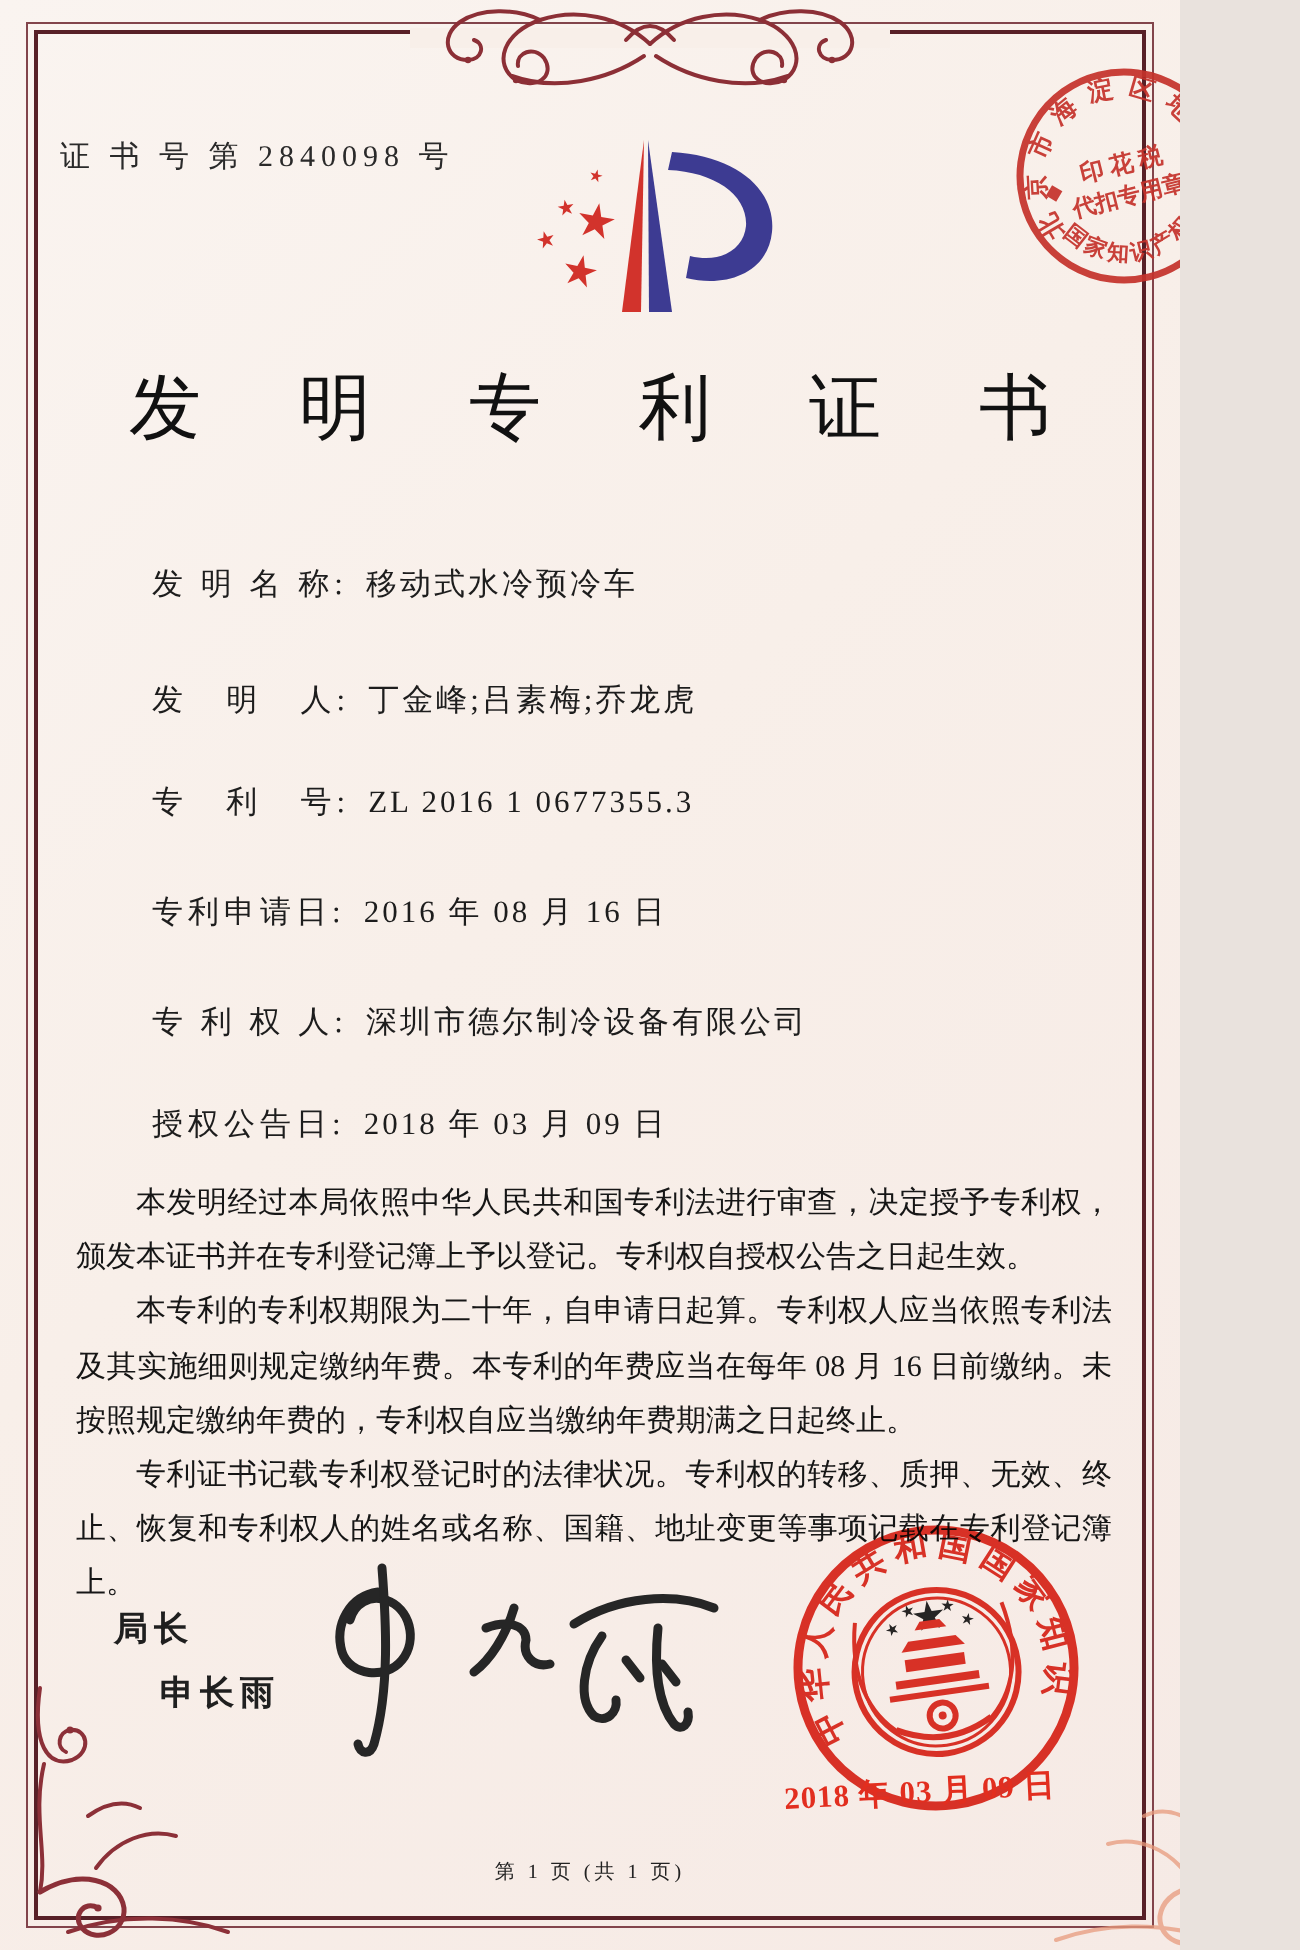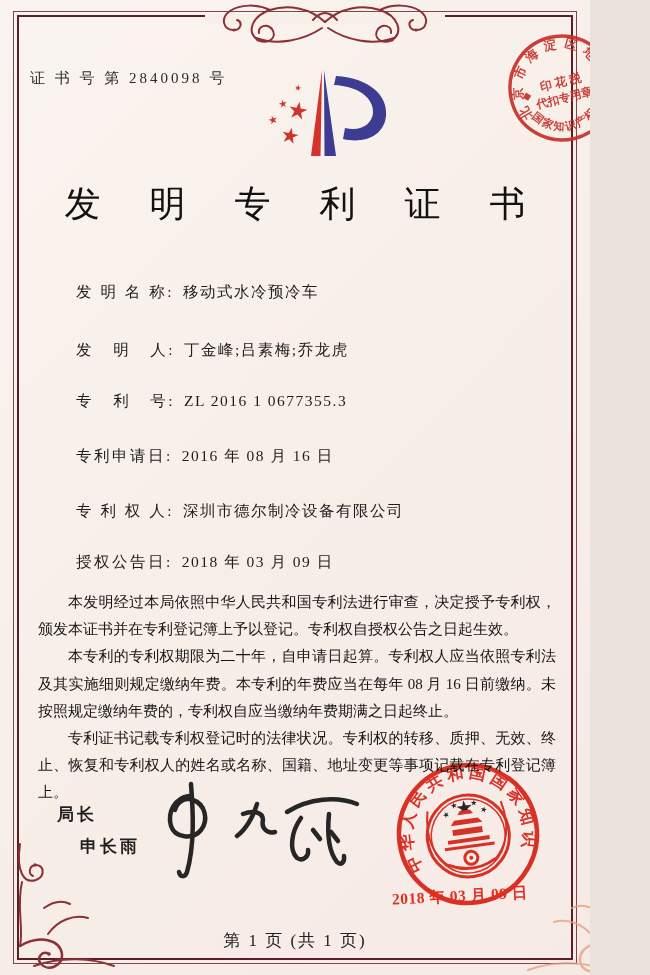--- a/index.html
+++ b/index.html
@@ -32,21 +32,21 @@
                  font-size:17px;font-weight:700;letter-spacing:3px;color:#1f1f1f;margin-left:23px;}
 
   .signature{position:absolute;left:125px;top:774px;}
 
   .logo{position:absolute;left:240px;top:56px;color:#d2332c;}
   .tax-stamp{position:absolute;left:500px;top:26px;transform:rotate(-14deg);opacity:.92;}
   .office-seal{position:absolute;left:380px;top:748px;opacity:.95;mix-blend-mode:multiply;}
   .seal-date{position:absolute;left:392px;top:886px;font-size:15.5px;font-weight:700;color:#e22e1f;
              letter-spacing:.5px;transform:rotate(-3deg);white-space:pre;}
 
-  .footer{position:absolute;left:0;right:0;top:929px;text-align:center;font-size:17px;letter-spacing:2px;color:#222;}
+  .footer{position:absolute;left:0;right:0;top:929px;text-align:center;font-size:10px;letter-spacing:2px;color:#222;}
 
   .orn-top{position:absolute;left:170px;top:2px;color:#8c2f36;}
   .orn-bl{position:absolute;left:14px;top:838px;color:#8c3038;}
   .orn-br{position:absolute;left:508px;top:842px;color:#e89b7d;opacity:.75;}
   .bleed-right{position:absolute;left:598px;top:540px;opacity:.55;}
   svg{display:block;}
 </style>
 </head>
 <body>
 

